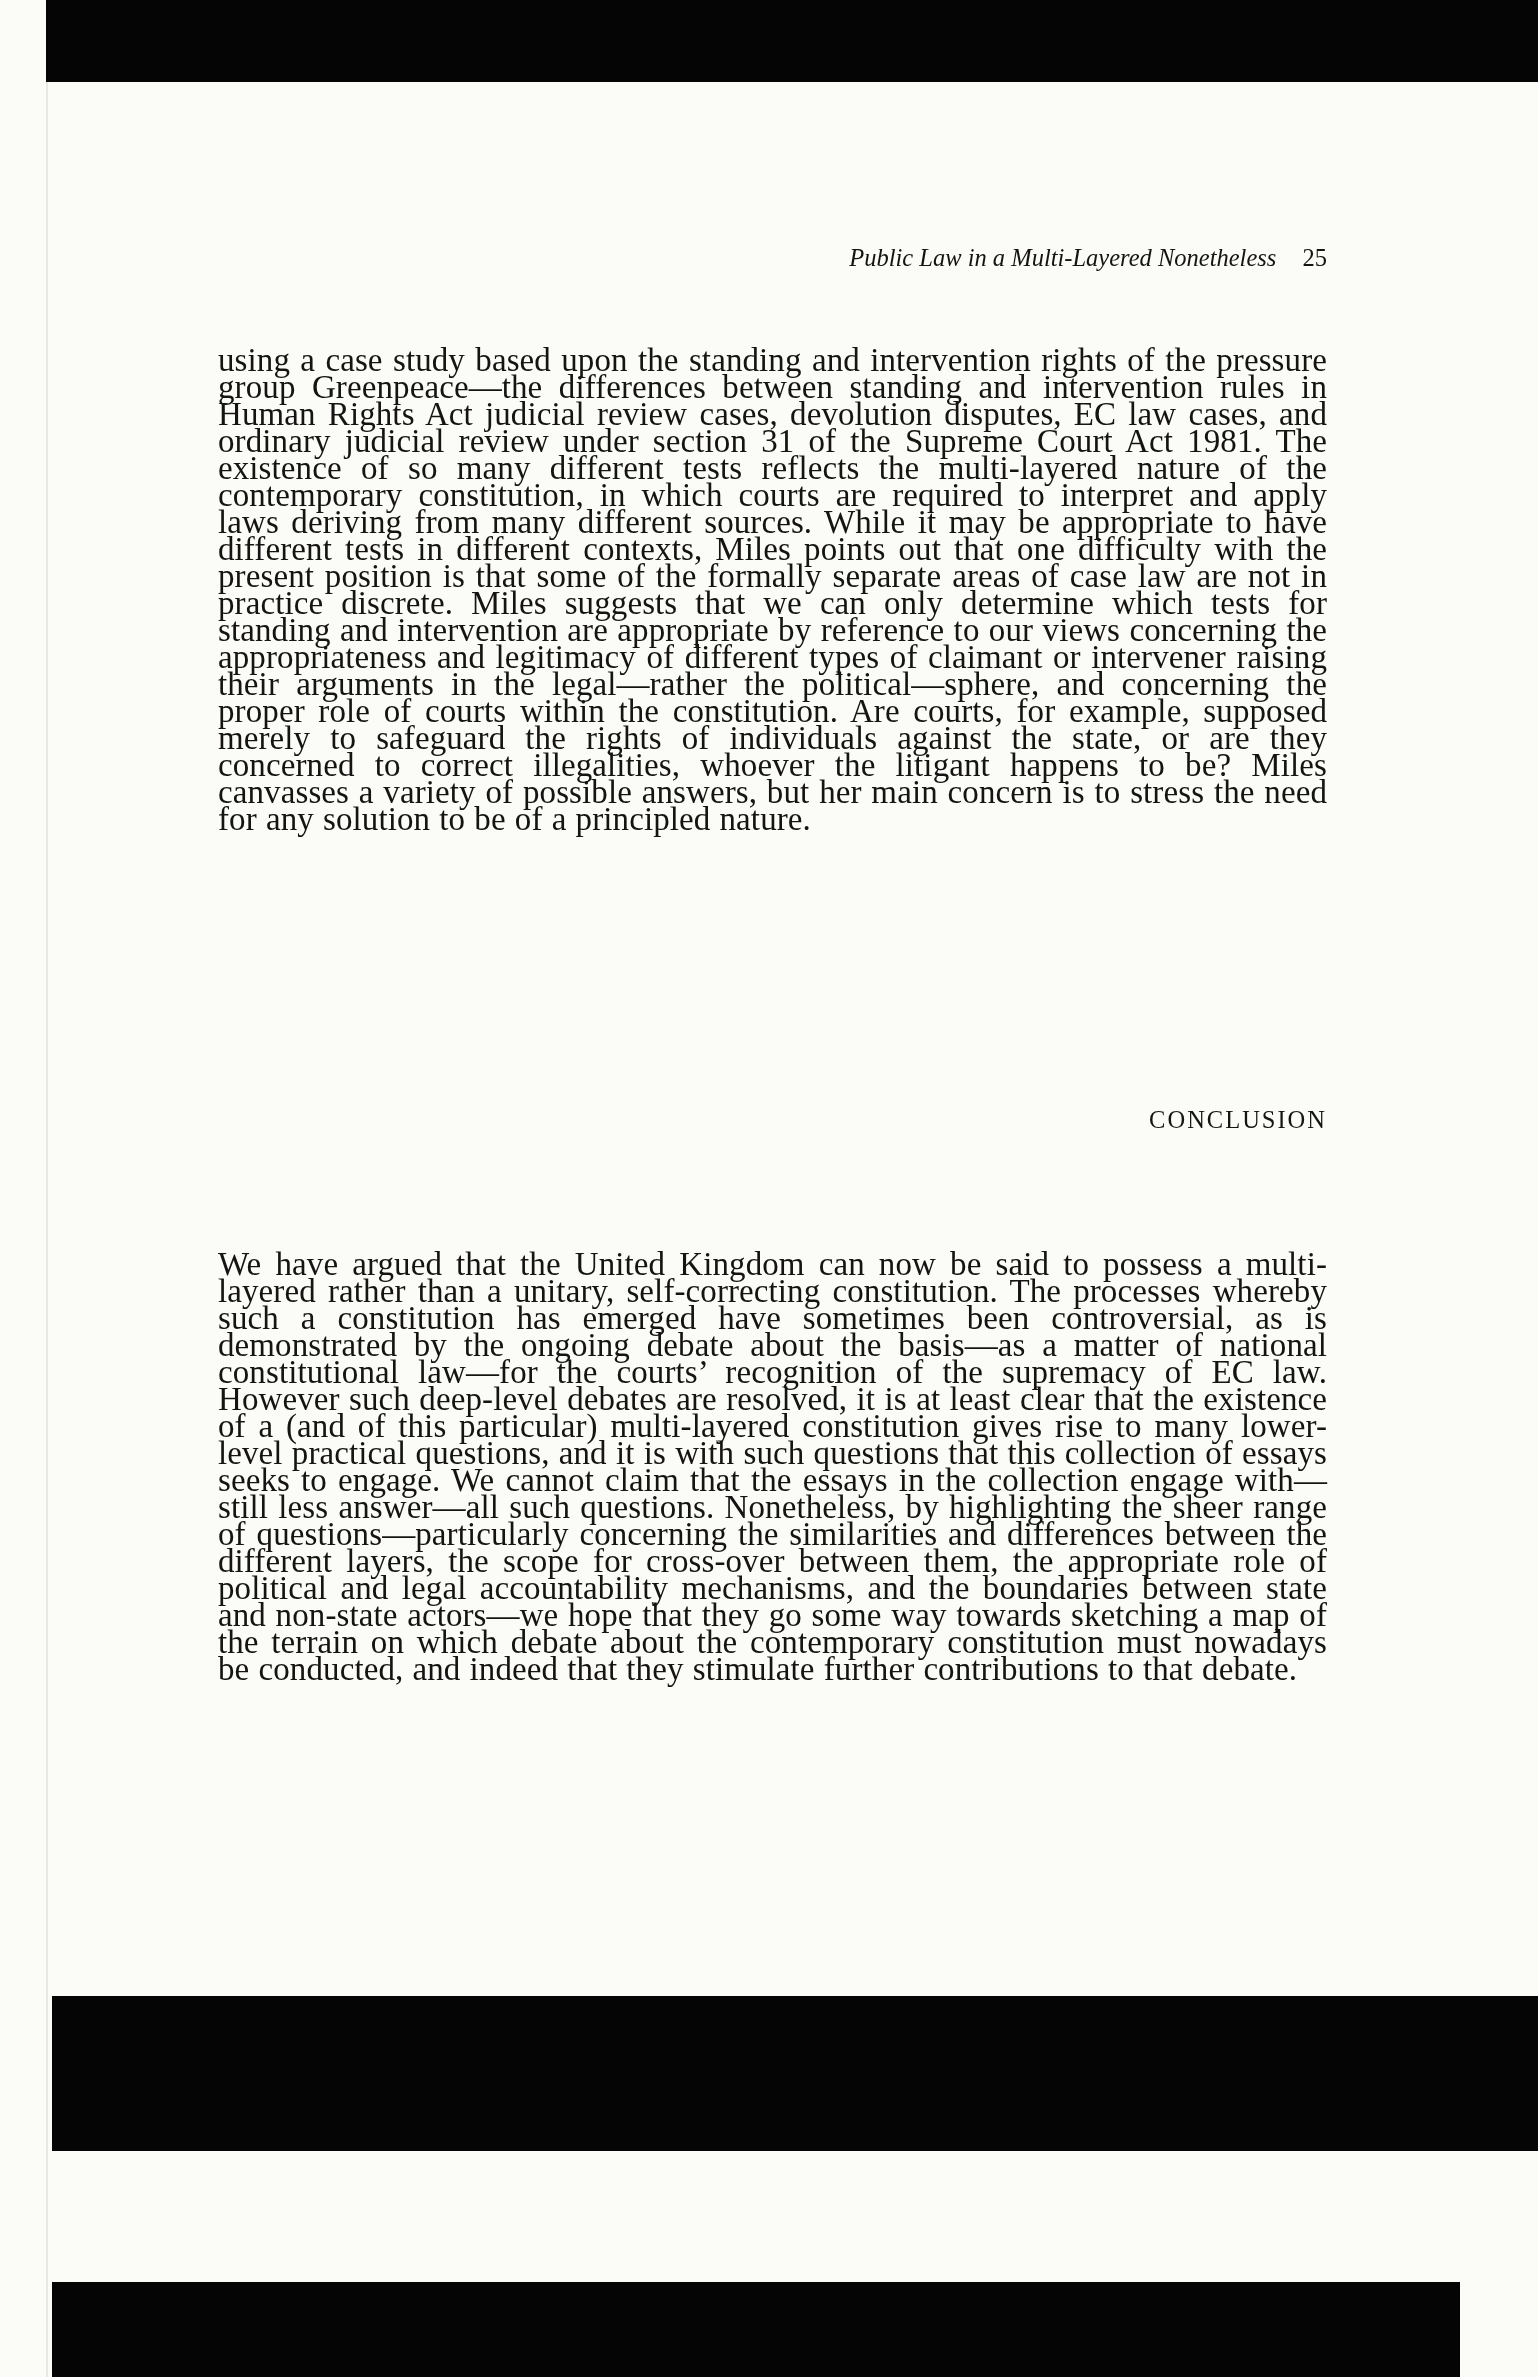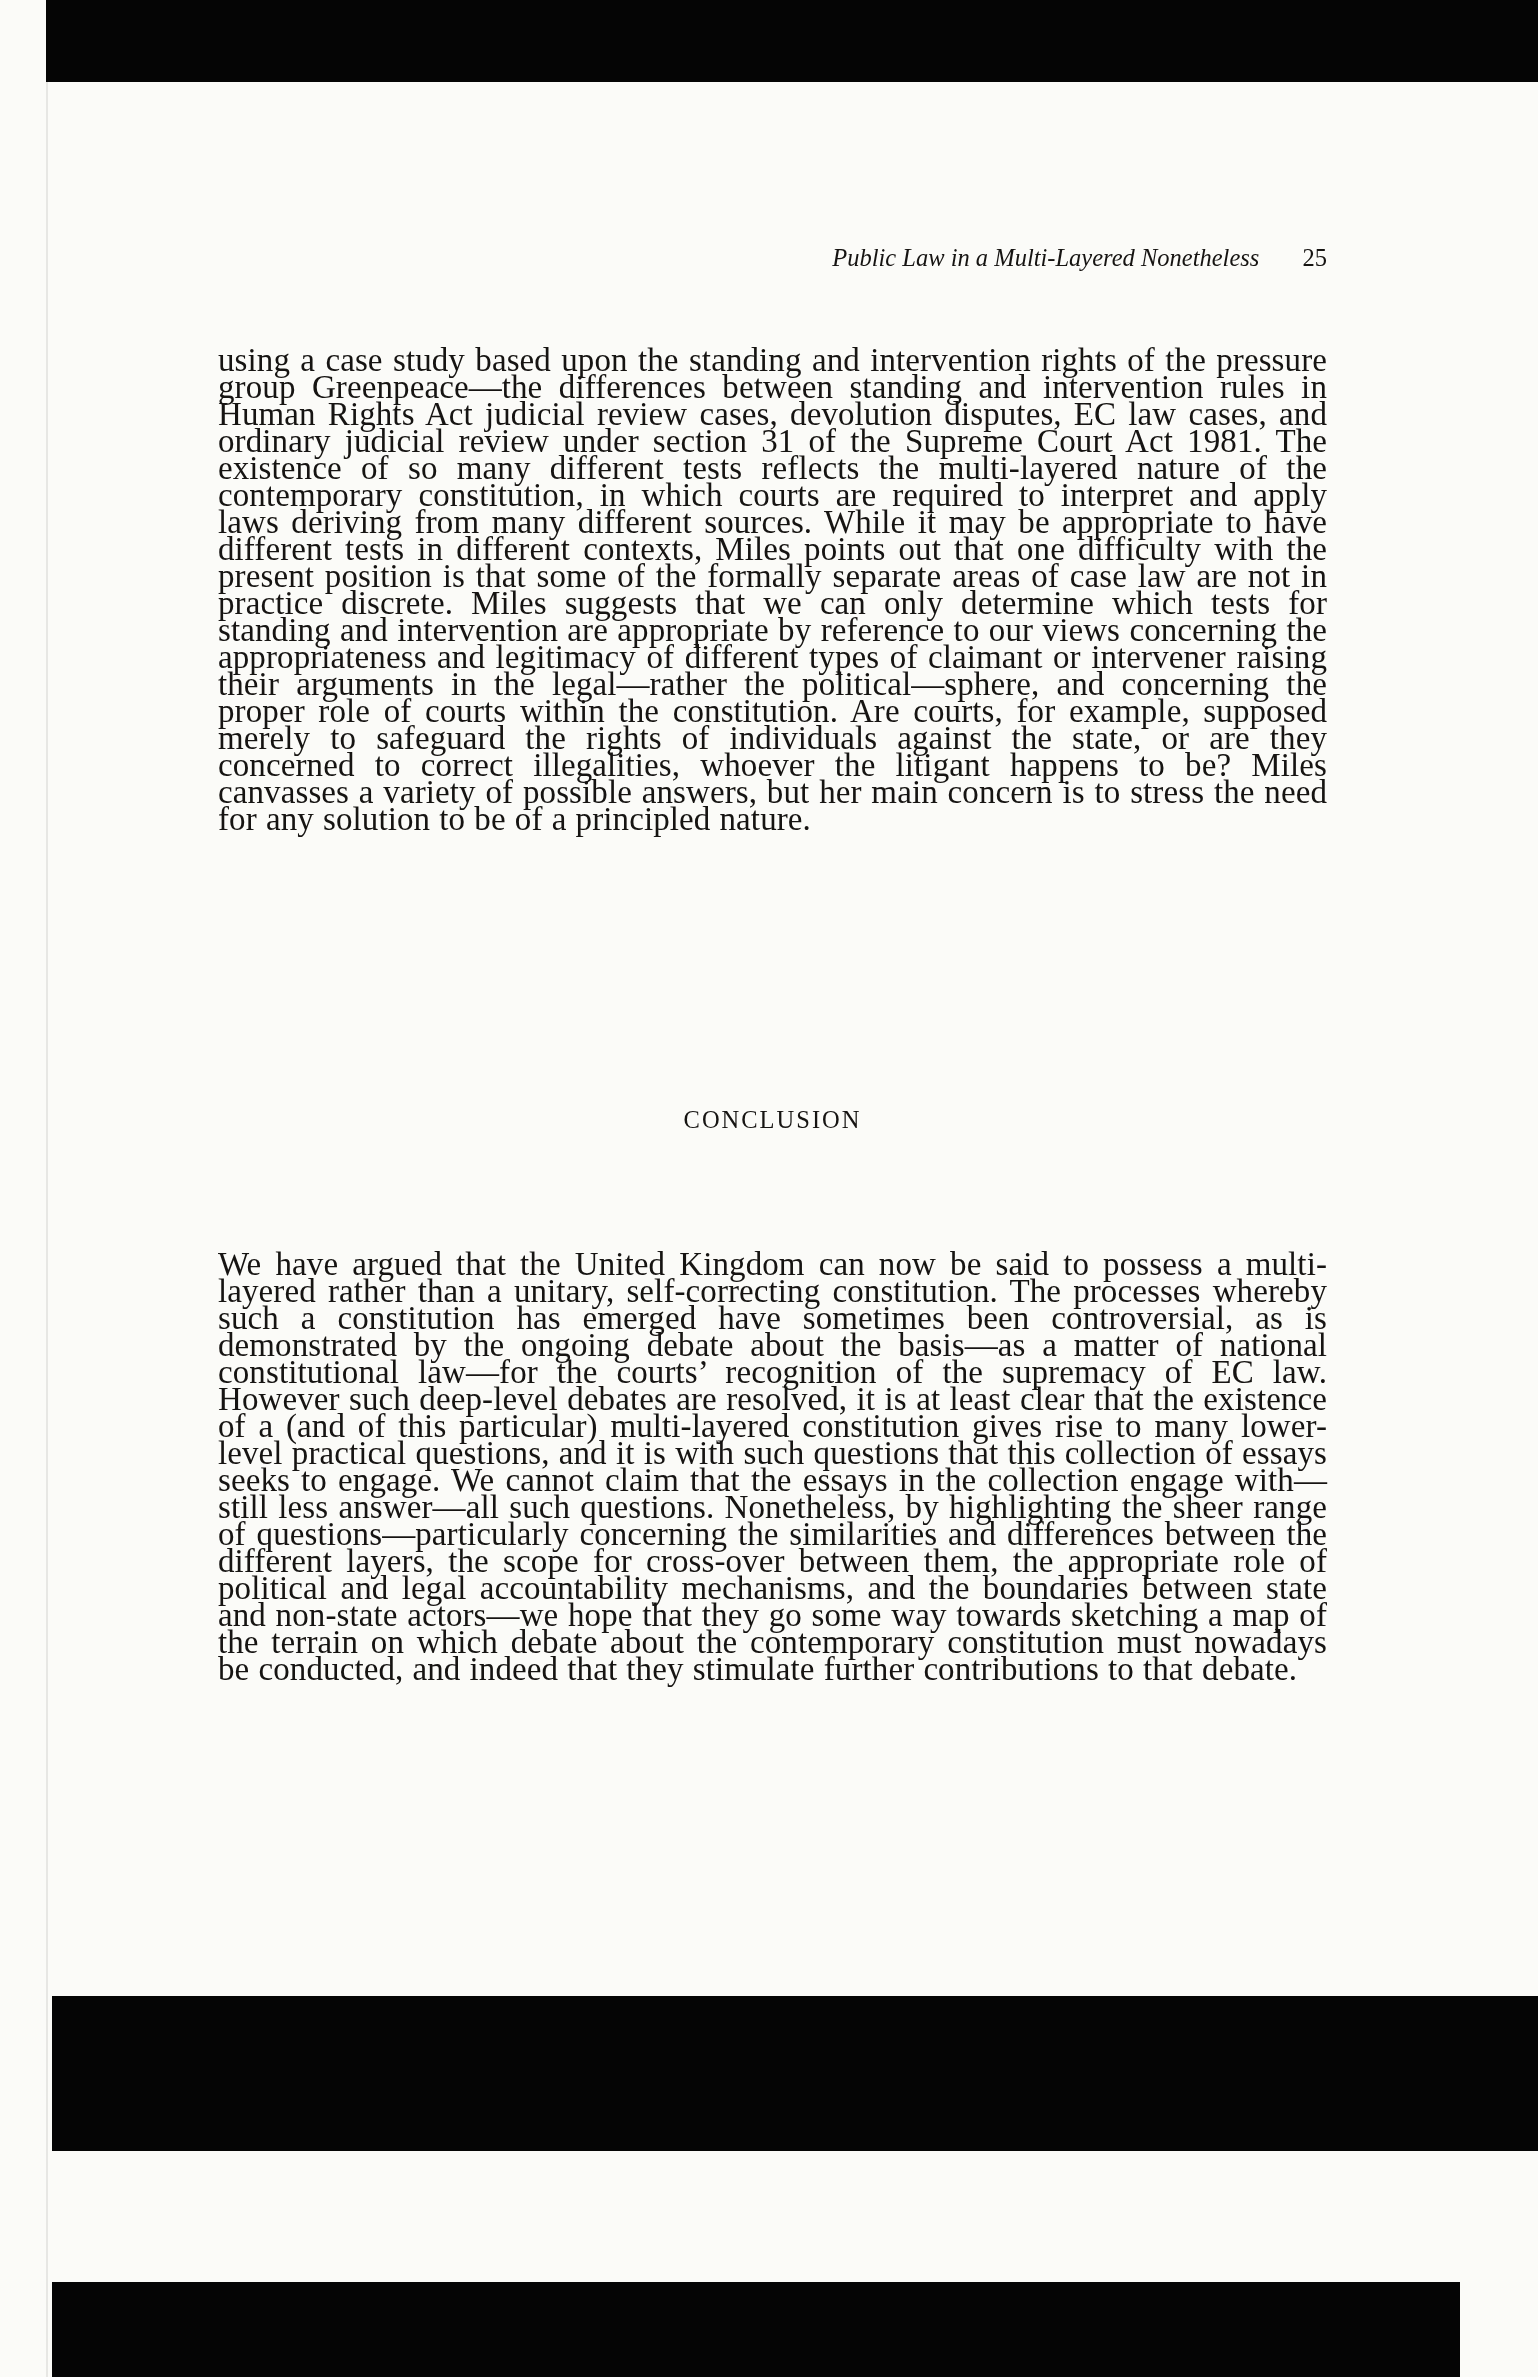--- a/index.html
+++ b/index.html
@@ -62,40 +62,40 @@
     text-align: right;
     font-size: 24.5px;
     line-height: 31px;
     white-space: nowrap;
   }
   .running-head .head-title {
     font-style: italic;
   }
   .running-head .head-page-num {
     font-style: normal;
-    margin-left: 37px;
+    margin-left: 20px;
   }
   .para {
     position: absolute;
     left: 0;
     right: 0;
     font-size: 33px;
     line-height: 27px;
     text-align: justify;
     letter-spacing: 0.1px;
     word-spacing: 0.8px;
   }
   .para-1 { top: 314px; }
   .para-2 { top: 1218px; }
   .section-heading {
     position: absolute;
     top: 1106px;
     left: 0;
     right: 0;
-    text-align: center;
+    text-align: right;
     font-size: 24.5px;
     letter-spacing: 2px;
     font-weight: normal;
     margin: 0;
   }
 </style>
 </head>
 <body>
 
 <div class="scan-canvas">

